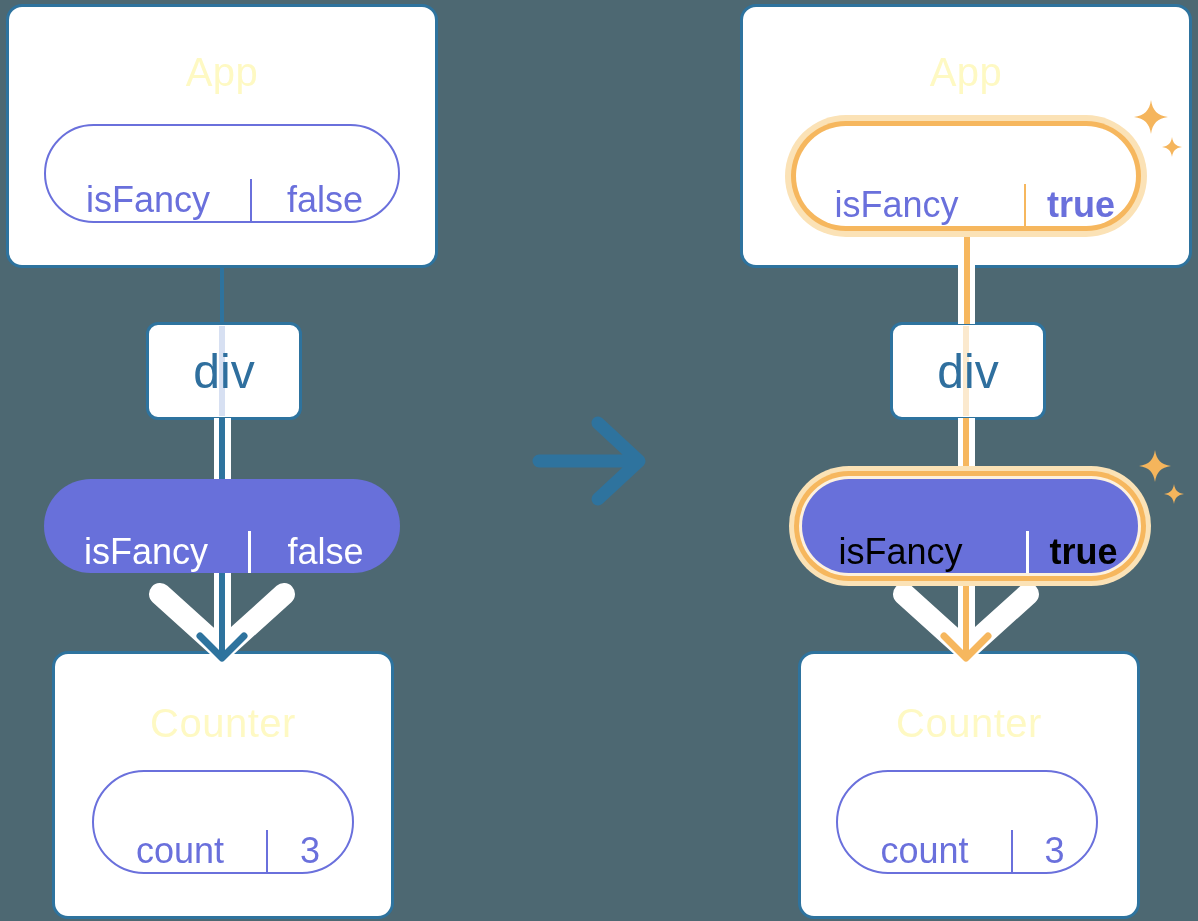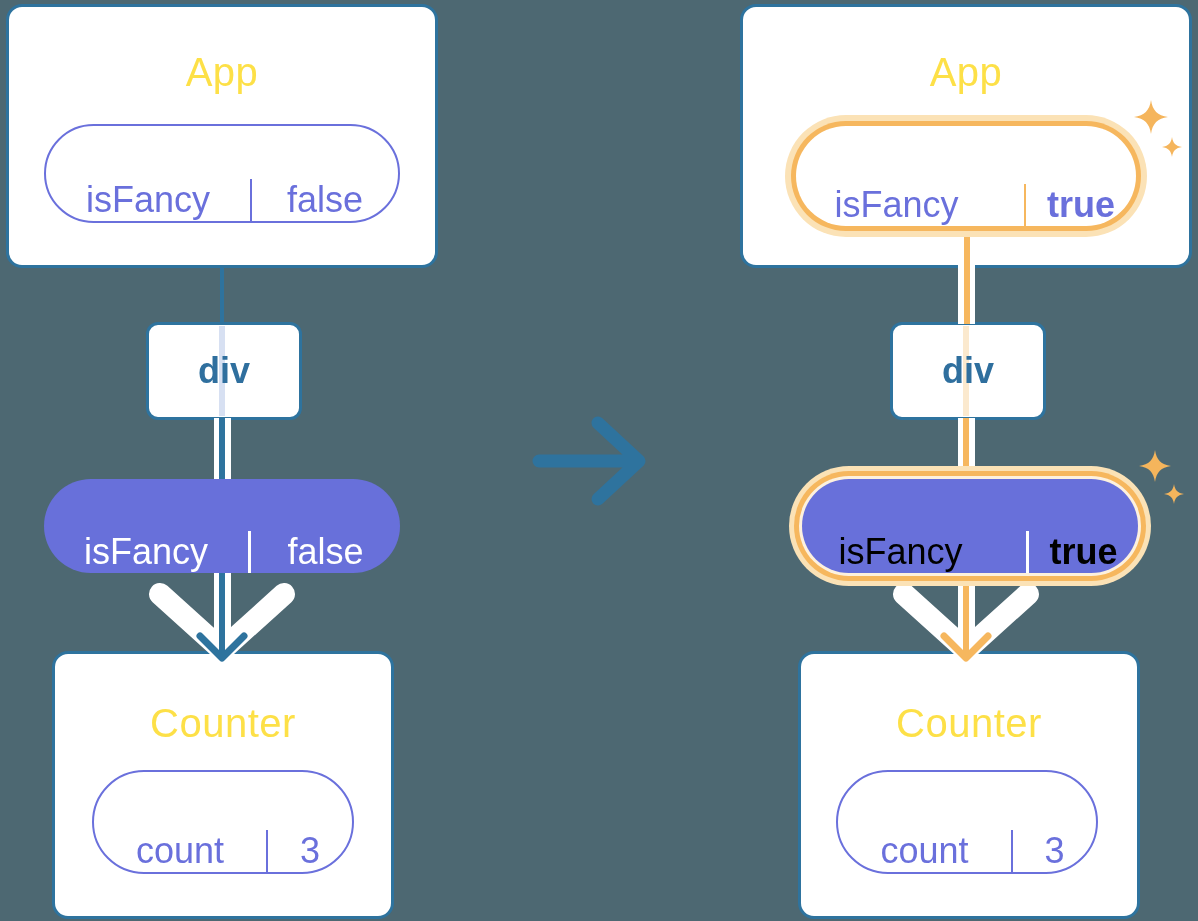--- a/index.html
+++ b/index.html
@@ -12,25 +12,25 @@
   .card{
     position:absolute;background:#fff;border:3px solid #2E739E;
     border-radius:16px;box-sizing:border-box;z-index:1;
   }
   .divbox{
     position:absolute;background:#fff;border:3px solid #2E739E;
     border-radius:12px;box-sizing:border-box;z-index:1;
   }
   .title{
     position:absolute;z-index:3;display:flex;align-items:center;justify-content:center;
-    color:#fde047;font-size:40px;font-weight:500;letter-spacing:.5px;
+    color:#fef9c3;font-size:40px;font-weight:500;letter-spacing:.5px;
   }
   .divlabel{
     position:absolute;z-index:3;display:flex;align-items:center;justify-content:center;
-    color:#2F6F9E;font-size:36px;font-weight:700;
+    color:#2F6F9E;font-size:48px;font-weight:400;
   }
   
   .pill{
     position:absolute;display:flex;box-sizing:border-box;z-index:2;
     border-radius:60px;overflow:hidden;align-items:flex-end;
   }
   .pill-outline{background:#fff;border:2.5px solid #6A70DC;}
   .pill-solid{background:#6870DA;z-index:5;}
   .pill .cell{
     display:flex;align-items:center;justify-content:center;

